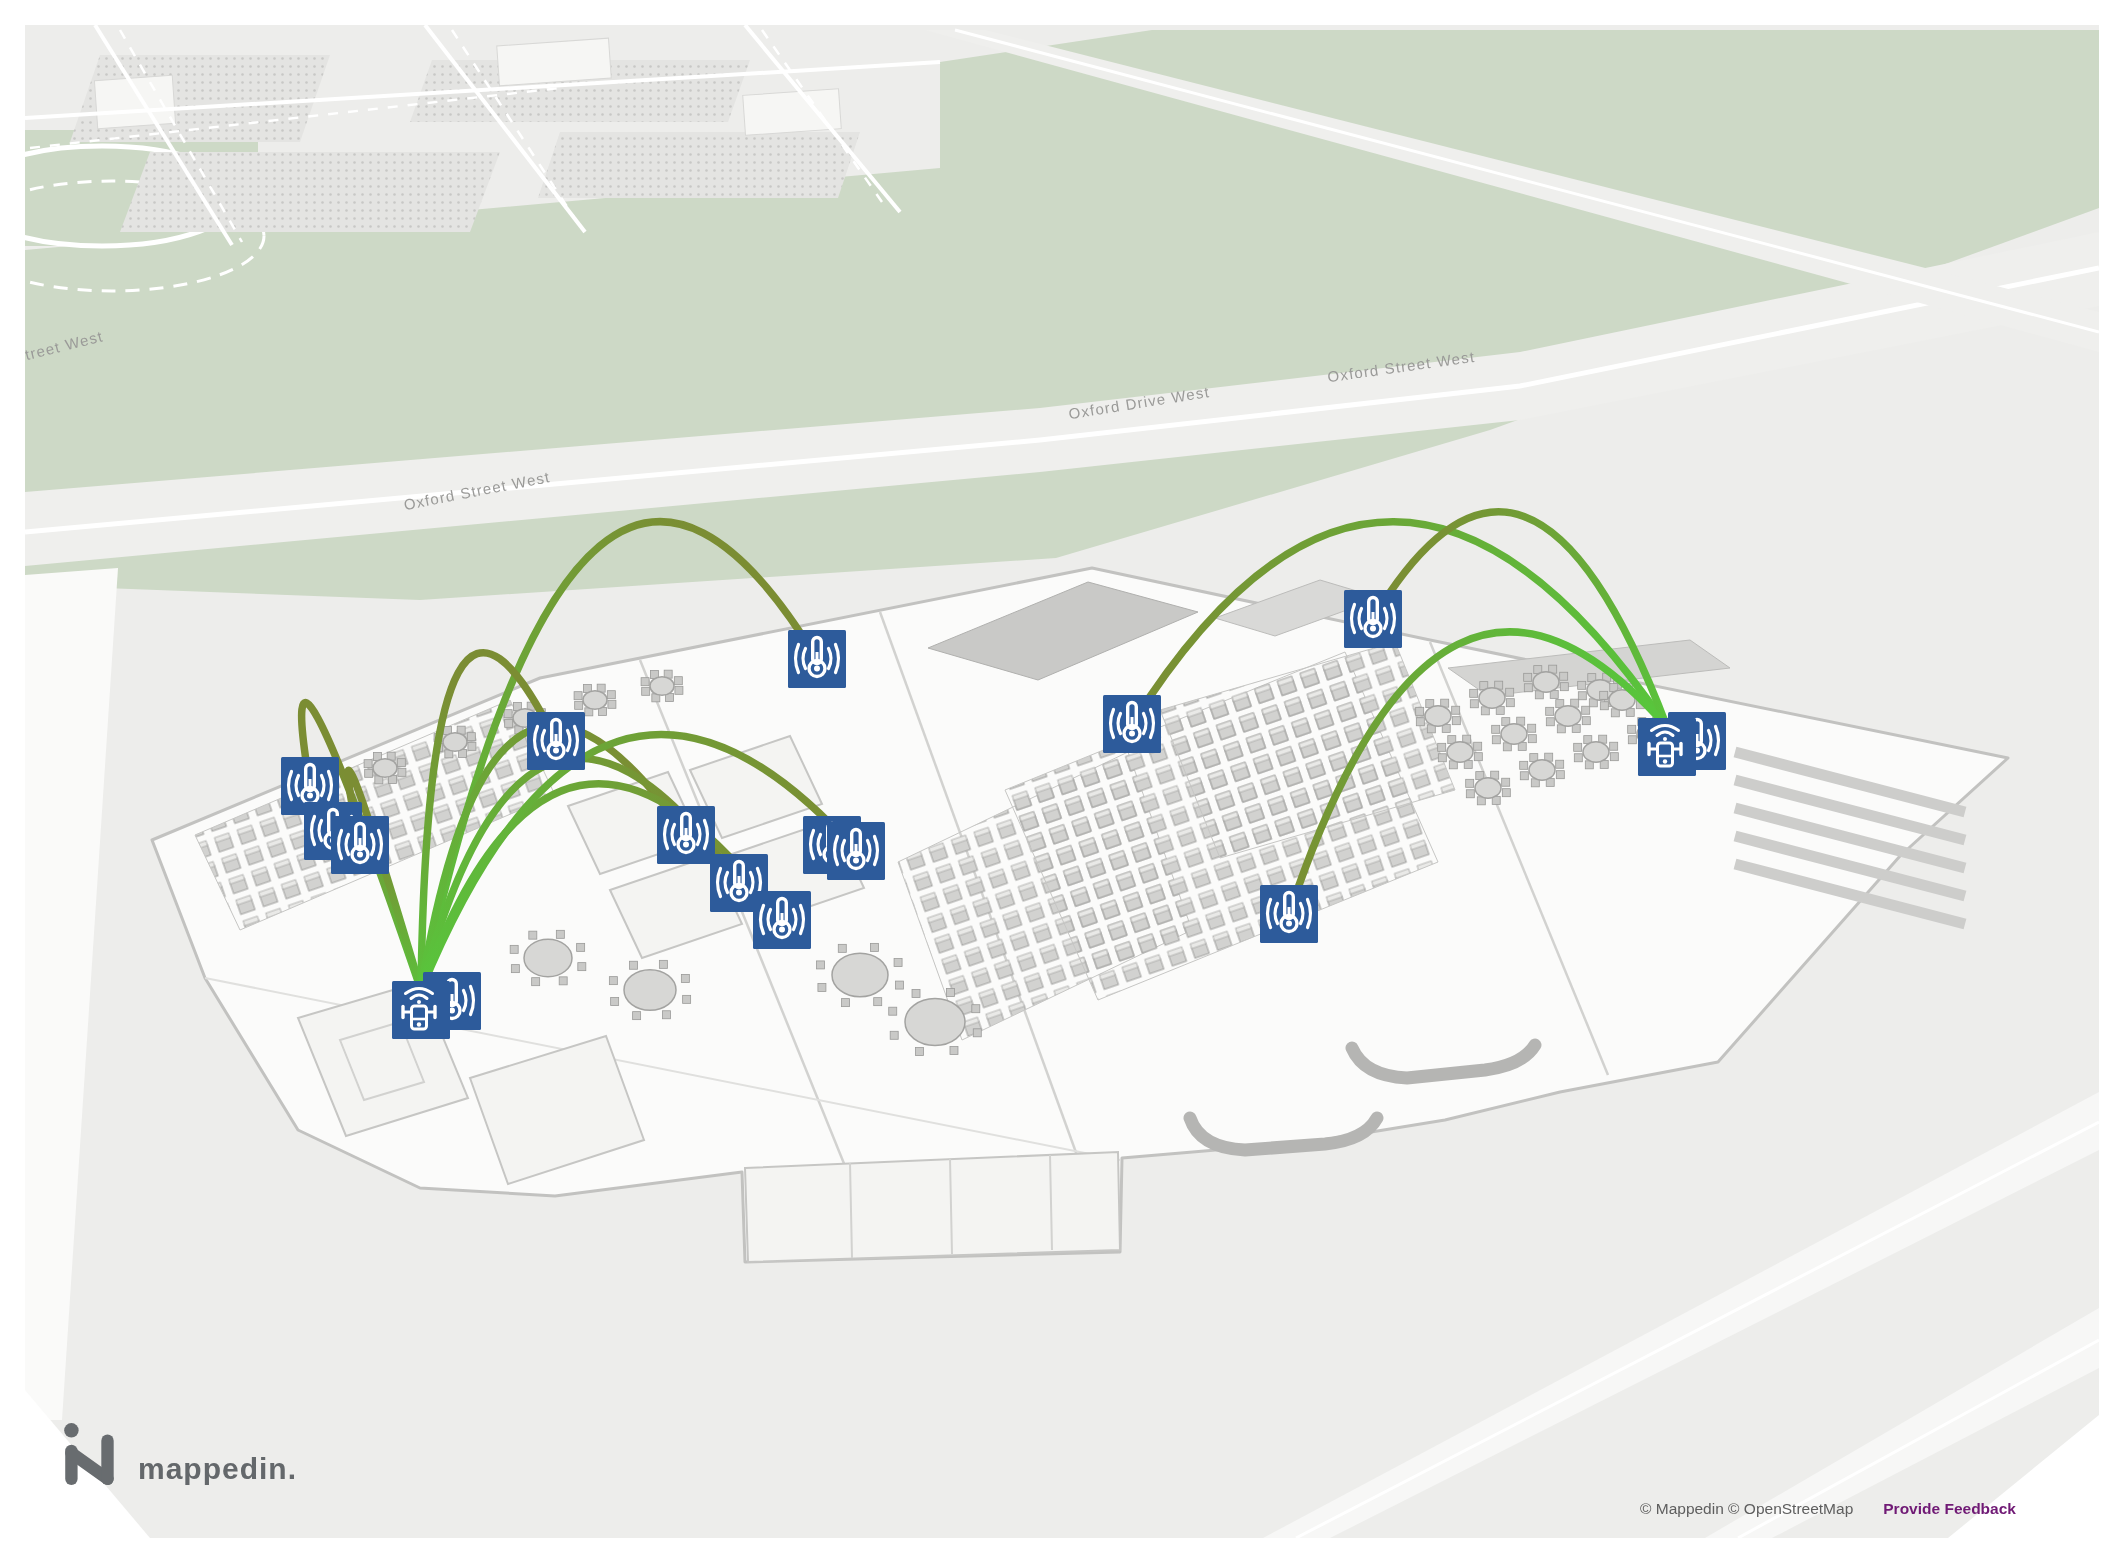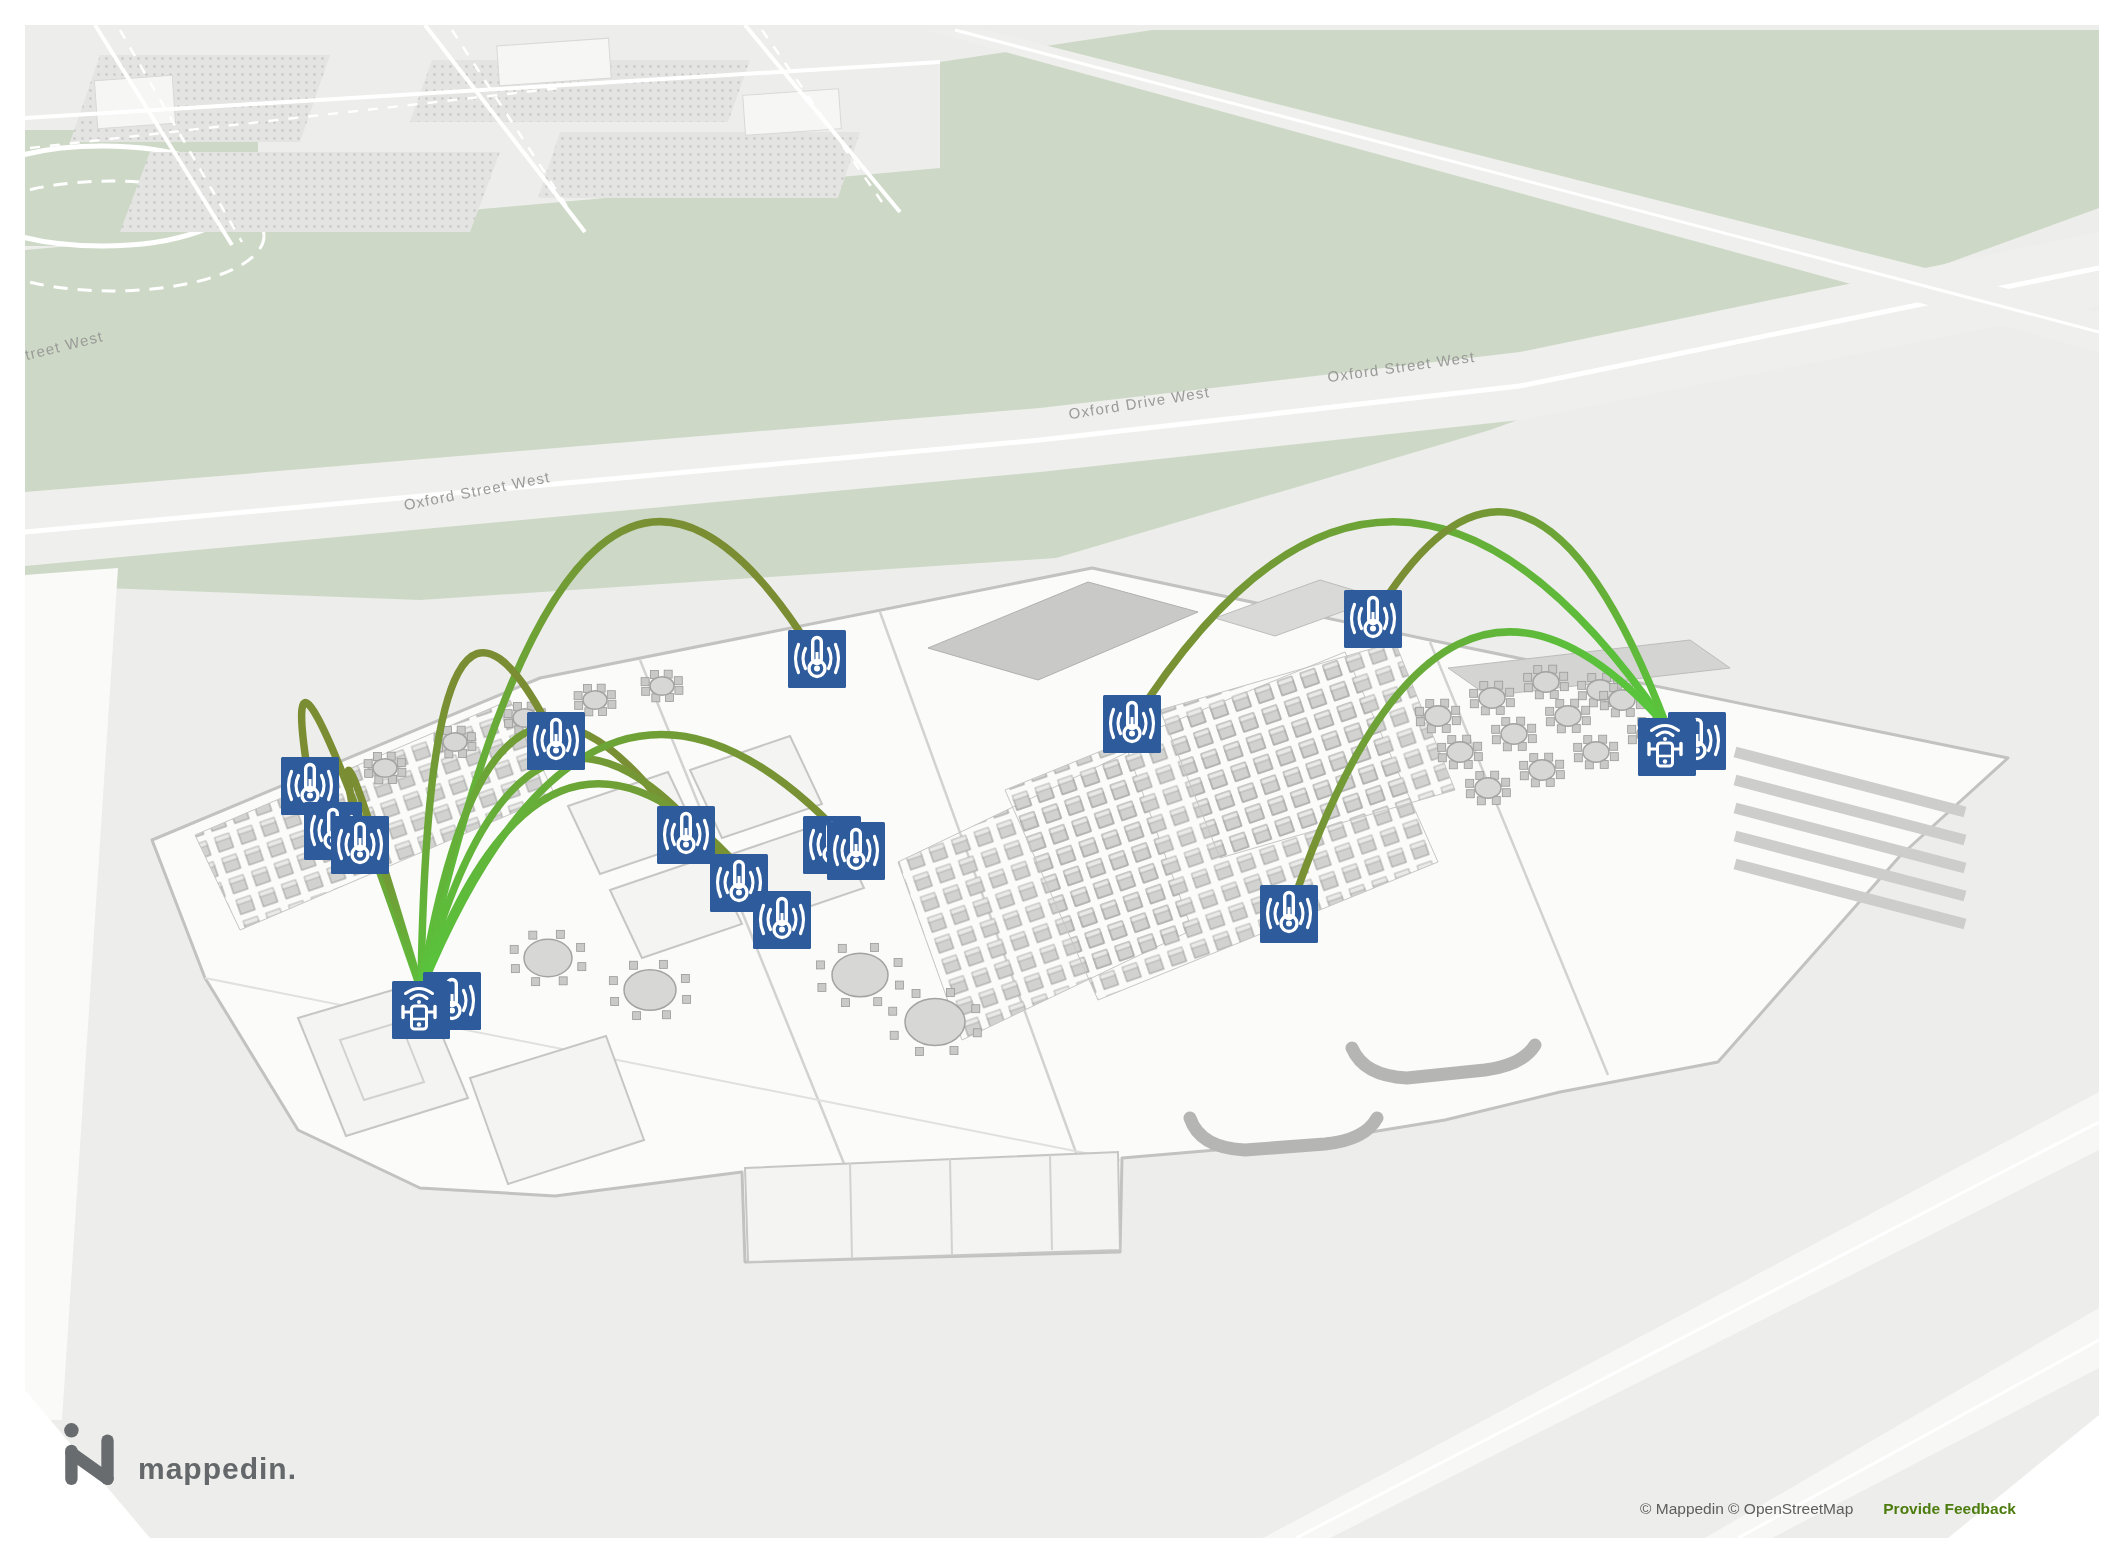--- a/index.html
+++ b/index.html
@@ -4,21 +4,21 @@
 <style>
   html,body{margin:0;padding:0;background:#ffffff;}
   body{width:2124px;height:1558px;overflow:hidden;font-family:"Liberation Sans",sans-serif;}
   .viewport{position:relative;width:2124px;height:1558px;background:#ffffff;}
   svg{display:block;}
   .street-label{font-family:"Liberation Sans",sans-serif;font-size:15px;fill:#9a9a98;letter-spacing:1.2px;text-anchor:middle;}
   .logo{position:absolute;left:58px;top:1420px;display:flex;align-items:flex-end;gap:14px;}
   .logo-text{font-size:30px;font-weight:600;color:#64686b;letter-spacing:1px;line-height:1;padding-bottom:2px;}
   .attribution{position:absolute;left:1640px;top:1500px;display:flex;align-items:center;gap:30px;font-size:15.5px;}
   .attribution .copyright{color:#5e5e5e;}
-  .attribution .feedback{color:#4d7c0f;font-weight:bold;cursor:pointer;}
+  .attribution .feedback{color:#701a75;font-weight:bold;cursor:pointer;}
 </style>
 </head>
 <body>
 
 <div class="viewport">
 <svg width="2124" height="1558" viewBox="0 0 2124 1558">
   <defs>
     <clipPath id="mapclip">
           <rect x="25" y="25" width="2074" height="1513"></rect>
         </clipPath>

